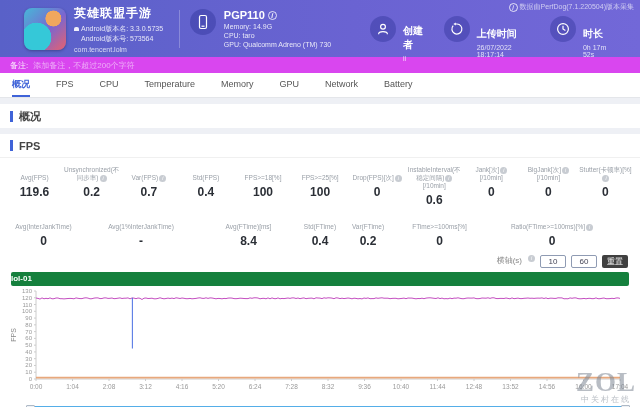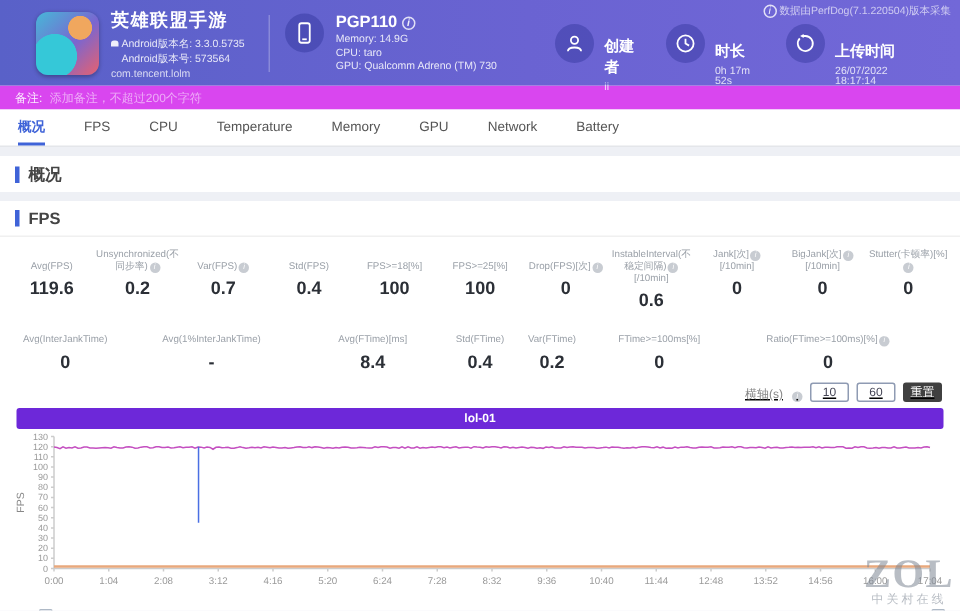--- a/index.html
+++ b/index.html
@@ -50,26 +50,26 @@
 
   
   .mrow1 { display:grid; grid-template-columns:repeat(11,1fr); padding:6px 6px 0 6px; }
   .mrow2 { display:grid; grid-template-columns:75px 120px 95px 48px 48px 95px 130px 1fr; padding:4px 6px 2px 6px; }
   .mcell { text-align:center; padding:2px 1px; }
   .mlbl { font-size:6.5px; color:#9aa0a8; line-height:8px; min-height:16px; display:flex; flex-direction:column; justify-content:flex-end; align-items:center;}
   .mval { font-size:12px; font-weight:bold; color:#2b2f36; margin-top:3px; }
   .ii { display:inline-block; width:7px; height:7px; border-radius:50%; background:#c8ccd2; color:#fff; font-size:5px; line-height:7px; text-align:center; font-style:italic; margin-left:1px;}
 
   
-  .ctrl { display:flex; justify-content:flex-end; align-items:flex-end; gap:5px; padding:3px 12px 3px 0;text-decoration:underline; }
+  .ctrl { display:flex; justify-content:flex-end; align-items:flex-start; gap:5px; padding:3px 12px 3px 0; }
   .ctrl-lbl { font-size:8px; color:#888; }
   .zoom-btn { width:26px; height:13px; border:1px solid #8f9bb3; border-radius:2px; background:#fff; font-size:8px; color:#445; text-align:center; line-height:11px; cursor:pointer;}
   .reset-btn { height:13px; padding:0 5px; background:#404040; color:#fff; font-size:8px; line-height:13px; border-radius:2px; cursor:pointer;}
 
-  .session-bar { height:14px; margin:1px 11px; background:#6d28d9; border-radius:2px; color:#fff; font-size:8px; font-weight:bold; text-align:center; line-height:14px; }
+  .session-bar { height:14px; margin:1px 11px; background:#15803d; border-radius:2px; color:#fff; font-size:8px; font-weight:bold; line-height:14px; }
 
   
   .chart-wrap { padding:0 8px; }
   svg text { font-family:"Liberation Sans", sans-serif; }
 
   .scrollbar { margin:2px 10px 0 26px; height:10px; position:relative; }
   .sb-track { position:absolute; inset:1px 8px; background:#55aee8; border-radius:1px; }
   .sb-handle { position:absolute; top:0; width:9px; height:10px; background:#eef1f5; border:1px solid #aeb9c6; border-radius:1px; }
   .sb-handle.l { left:0; } .sb-handle.r { right:0; }
 
@@ -130,40 +130,40 @@
     </div>
     <div>
       <div class="stat-lbl">创建者</div>
       <div class="stat-val">ii</div>
     </div>
   </div>
 
   <div class="stat">
     <div class="circ">
       <svg width="14" height="14" viewBox="0 0 14 14">
+          <path class="ic" d="M3.2,3.6 A5,5 0 1 0 7,2 L5.2,2"></path>
+          <path d="M5.8,0.6 L3.4,2 L5.8,3.4 Z" fill="#fff"></path>
+        </svg>
+    </div>
+    <div>
+      <div class="stat-lbl">上传时间</div>
+      <div class="stat-val">26/07/2022 18:17:14</div>
+    </div>
+  </div>
+
+  <div class="stat">
+    <div class="circ">
+      <svg width="14" height="14" viewBox="0 0 14 14">
           <circle class="ic" cx="7" cy="7" r="5.4"></circle>
           <path class="ic" d="M7,3.8 L7,7 L9.4,8.4"></path>
         </svg>
     </div>
     <div>
       <div class="stat-lbl">时长</div>
       <div class="stat-val">0h 17m 52s</div>
-    </div>
-  </div>
-
-  <div class="stat">
-    <div class="circ">
-      <svg width="14" height="14" viewBox="0 0 14 14">
-          <path class="ic" d="M3.2,3.6 A5,5 0 1 0 7,2 L5.2,2"></path>
-          <path d="M5.8,0.6 L3.4,2 L5.8,3.4 Z" fill="#fff"></path>
-        </svg>
-    </div>
-    <div>
-      <div class="stat-lbl">上传时间</div>
-      <div class="stat-val">26/07/2022 18:17:14</div>
     </div>
   </div>
 </div>
 
 <div class="note">
   <span class="note-lbl">备注:</span>
   <span class="note-ph">添加备注，不超过200个字符</span>
 </div>
 
 <div class="tabs" id="tabbar">

